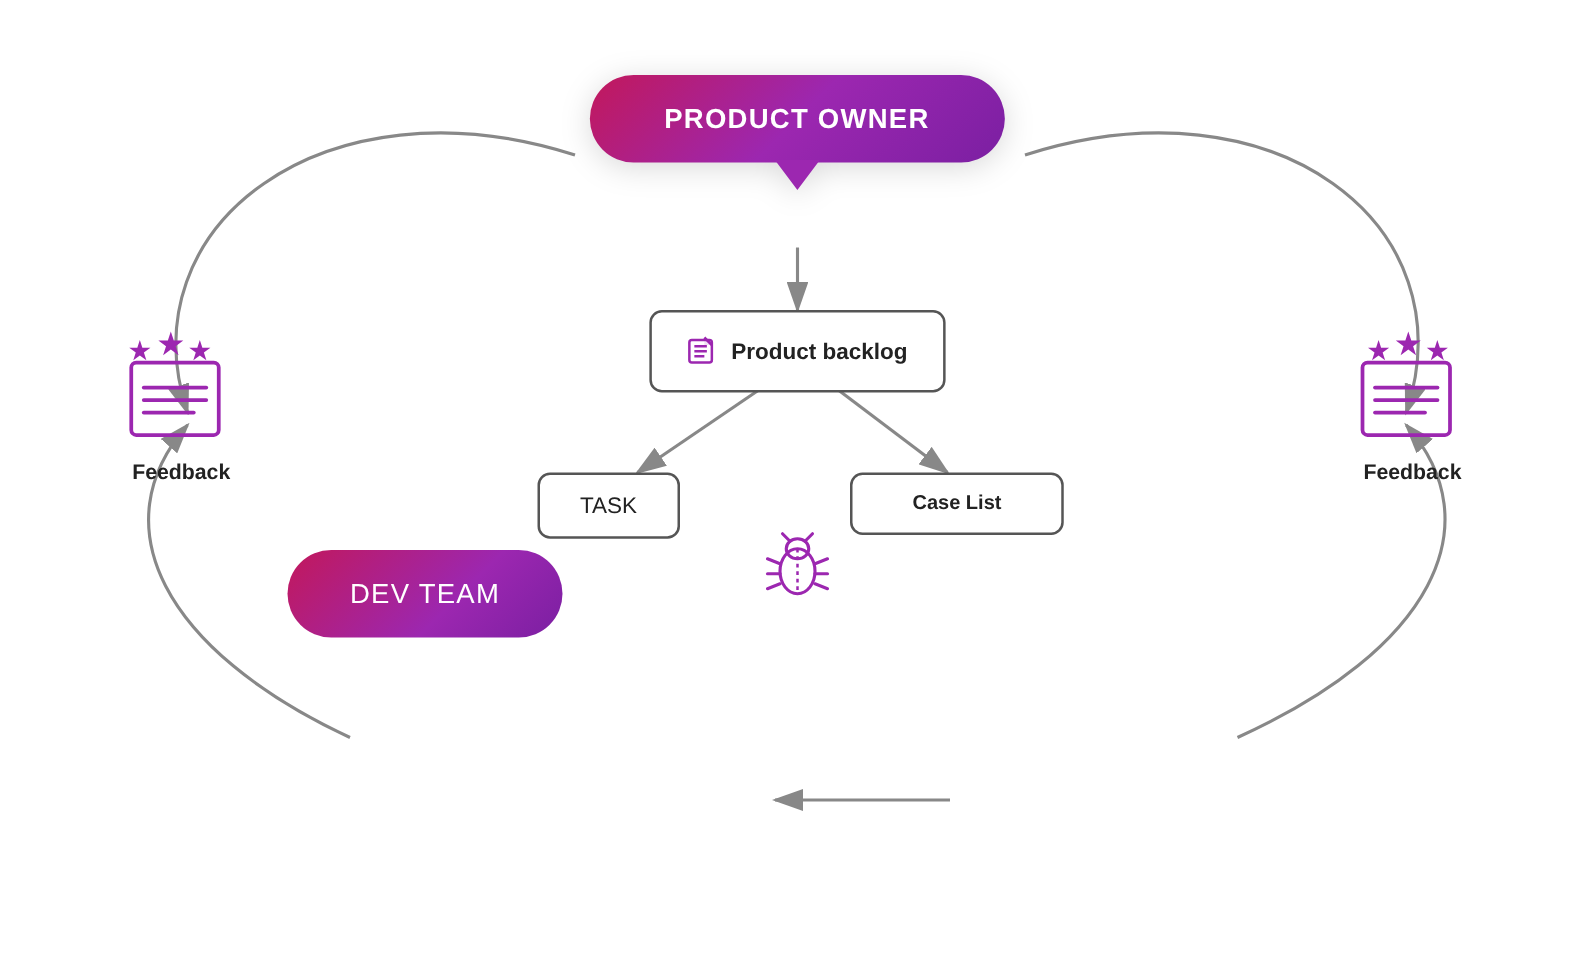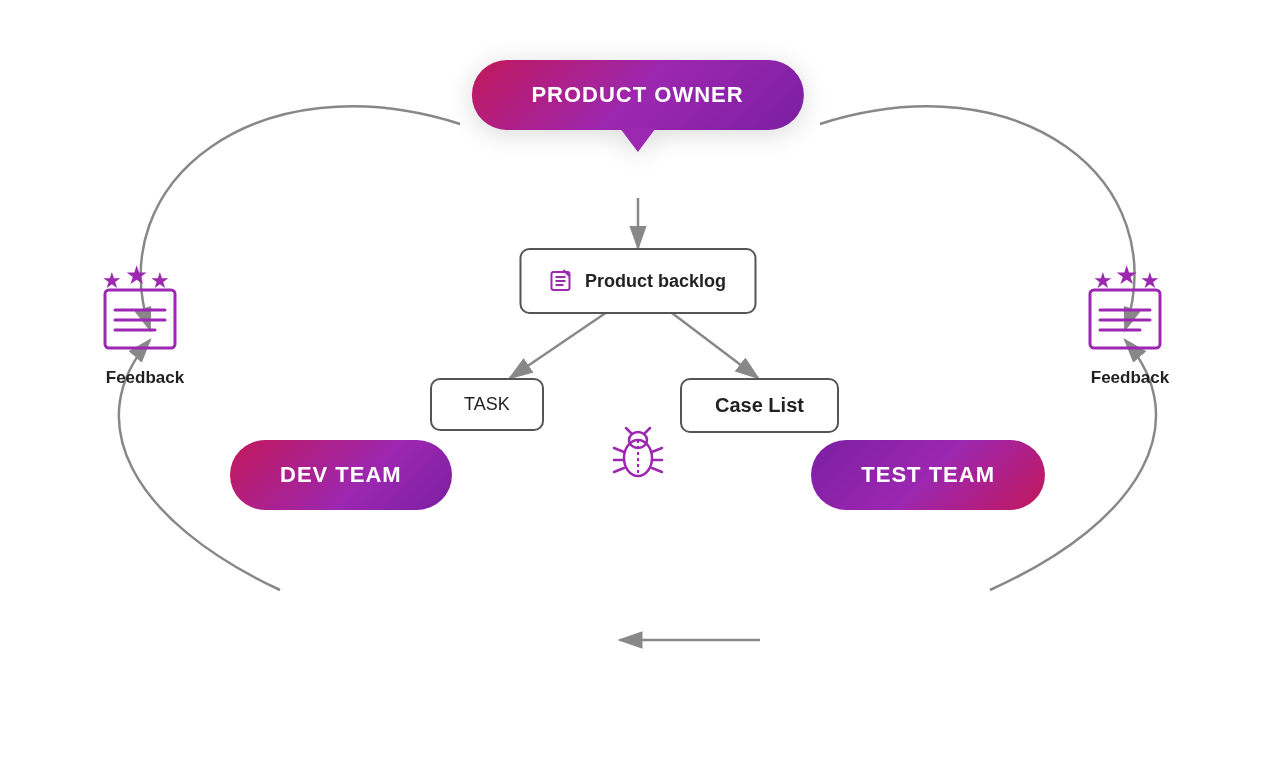--- a/index.html
+++ b/index.html
@@ -84,37 +84,37 @@
       z-index: 10;
     }
 
     
     .case-list-box {
       position: absolute;
       top: 378px;
       left: 680px;
       border: 2px solid #555;
       border-radius: 10px;
-      padding: 14px 33px;
-      font-size: 20px;
+      padding: 14px 48px;
+      font-size: 16px;
       font-weight: 700;
       color: #222;
       background: #fff;
       z-index: 10;
     }
 
     
     .dev-team {
       position: absolute;
       bottom: 90px;
       left: 230px;
       background: linear-gradient(135deg, #c2185b 0%, #9c27b0 60%, #7b1fa2 100%);
       color: #fff;
       font-size: 22px;
-      font-weight: 700;
+      font-weight: 400;
       letter-spacing: 1px;
       padding: 22px 50px;
       border-radius: 50px;
       white-space: nowrap;
       z-index: 10;
     }
 
     
     .test-team {
       position: absolute;
@@ -208,23 +208,20 @@
   </div>
 
   <div class="case-list-box">
     <span>Case List</span>
   </div>
 
   <div class="dev-team">
     <span>DEV TEAM</span>
   </div>
 
-  <div class="test-team">
-    <span>TEST TEAM</span>
-  </div>
 
   <div class="feedback-left">
 
     <svg width="110" height="100" viewBox="0 0 110 100">
 
       <rect x="15" y="30" width="70" height="58" rx="4" fill="none" stroke="#9c27b0" stroke-width="3"></rect>
 
       <line x1="25" y1="50" x2="75" y2="50" stroke="#9c27b0" stroke-width="3" stroke-linecap="round"></line>
       <line x1="25" y1="60" x2="75" y2="60" stroke="#9c27b0" stroke-width="3" stroke-linecap="round"></line>
       <line x1="25" y1="70" x2="65" y2="70" stroke="#9c27b0" stroke-width="3" stroke-linecap="round"></line>

